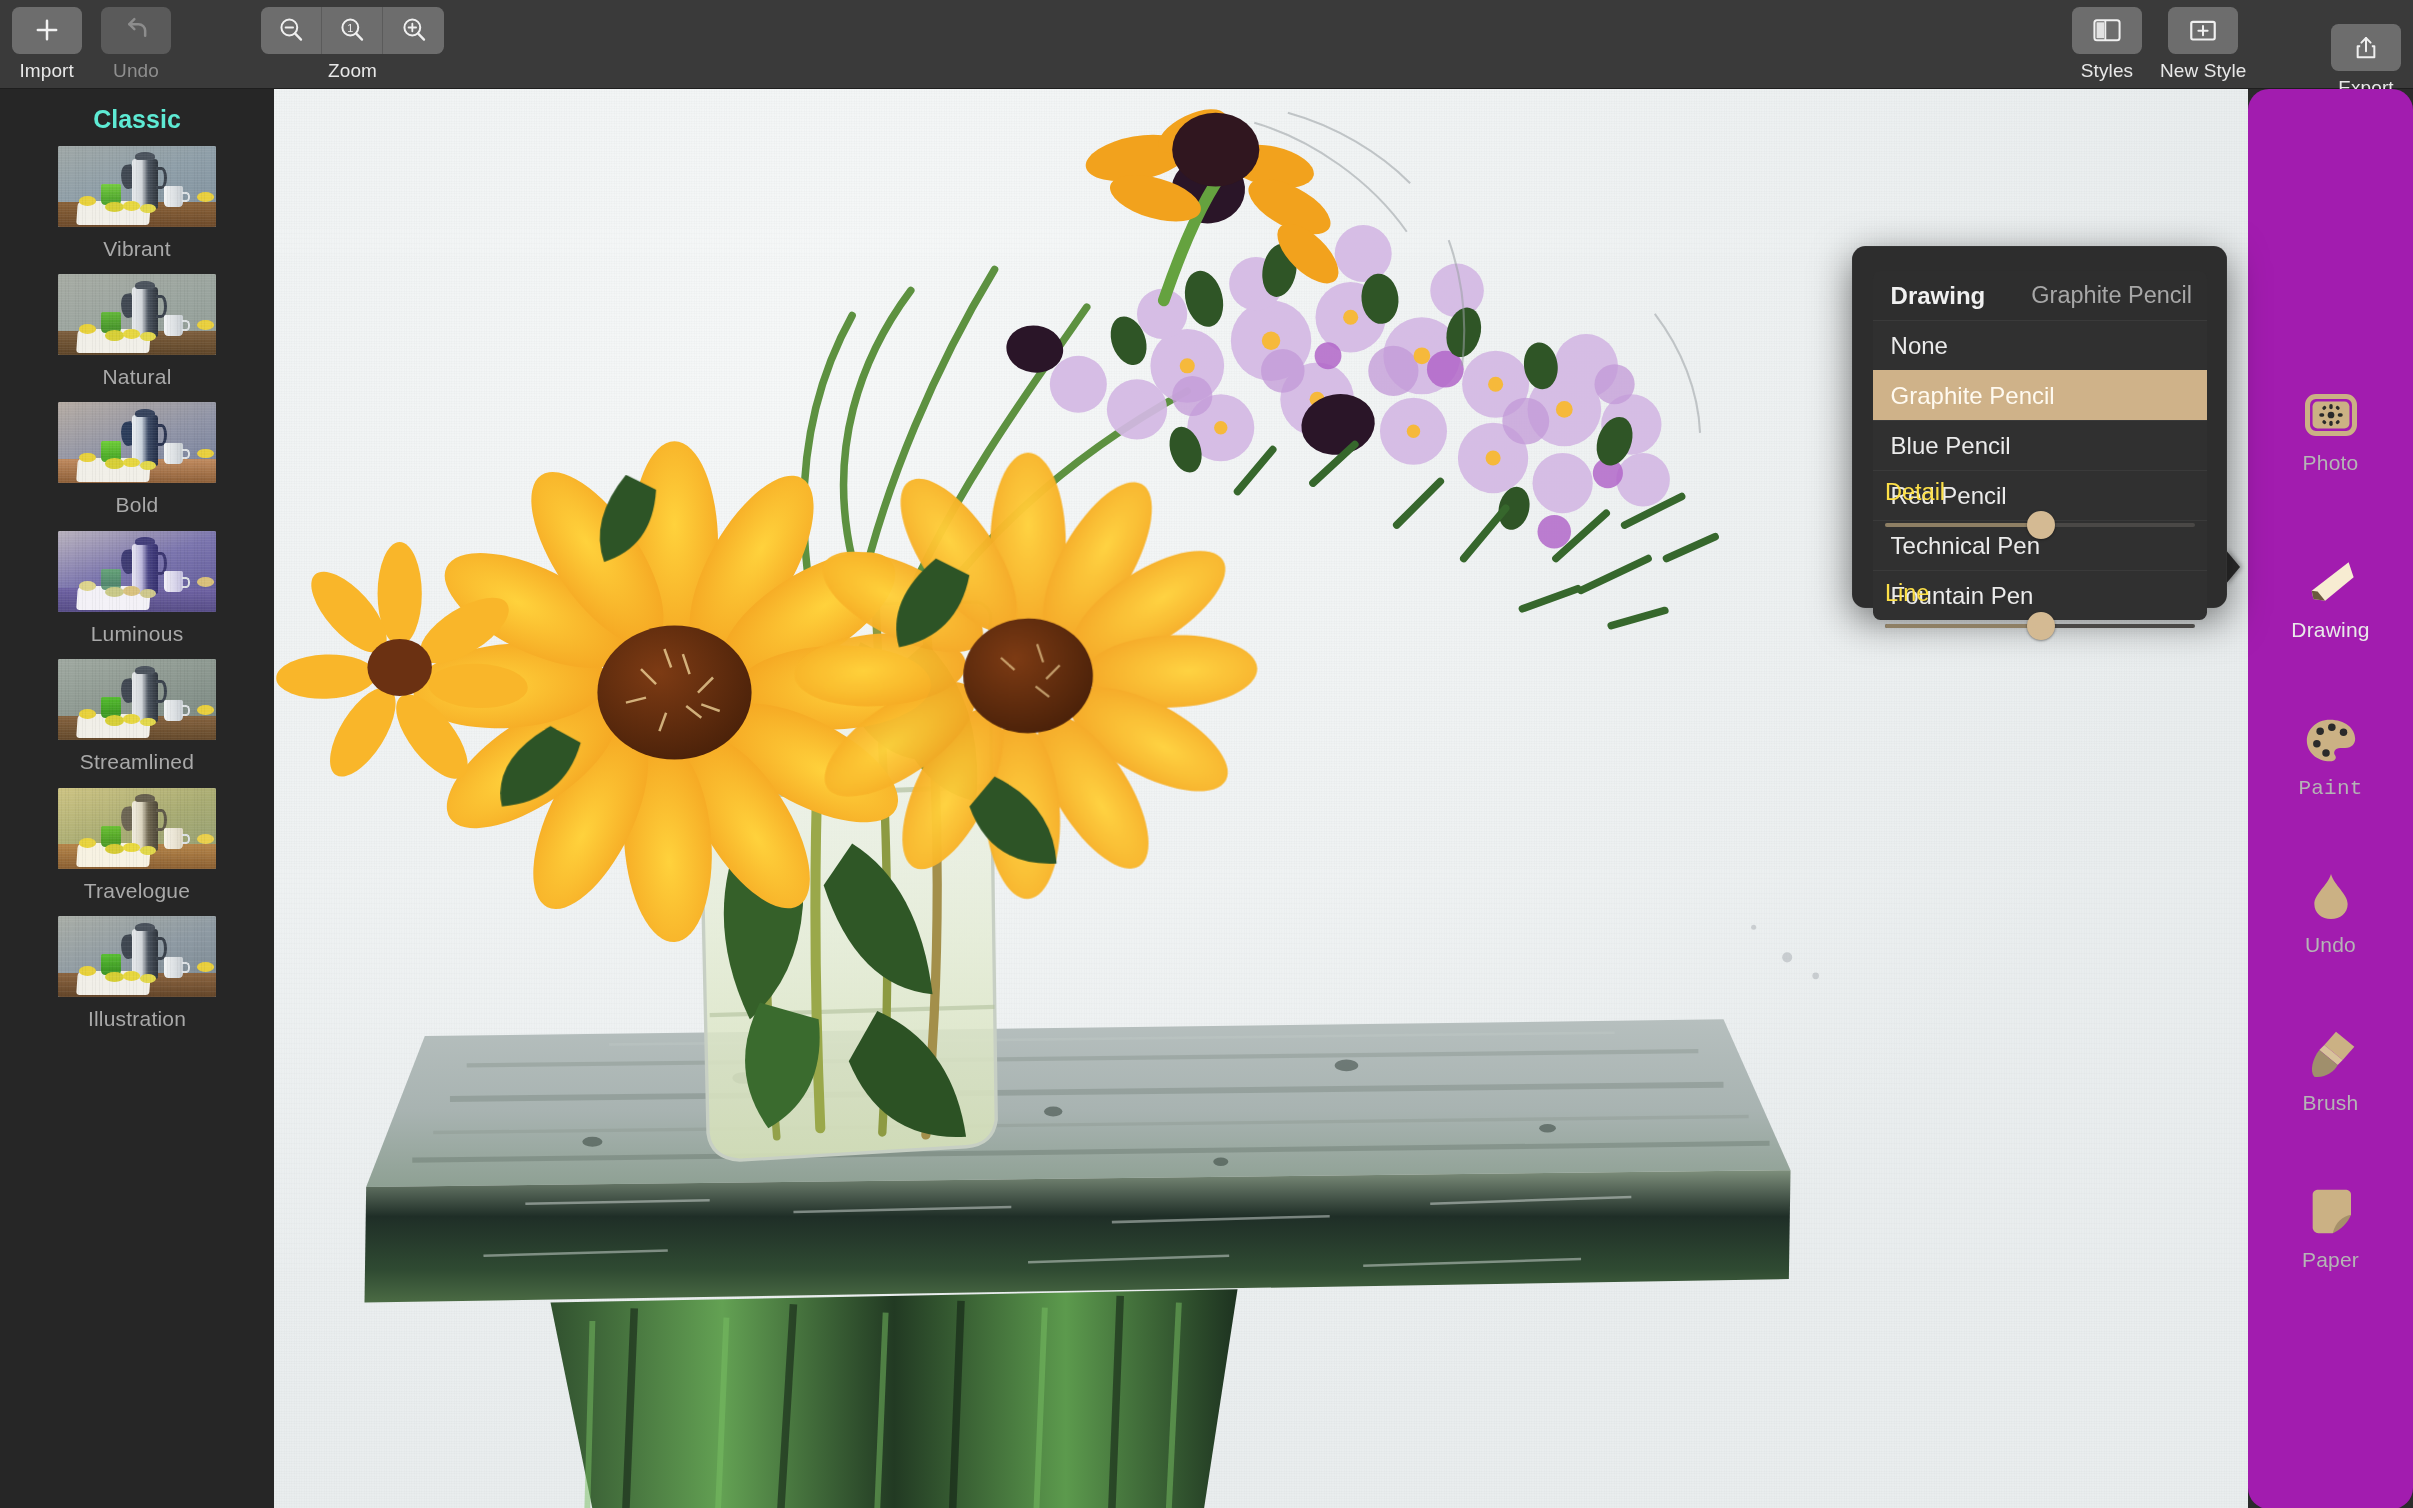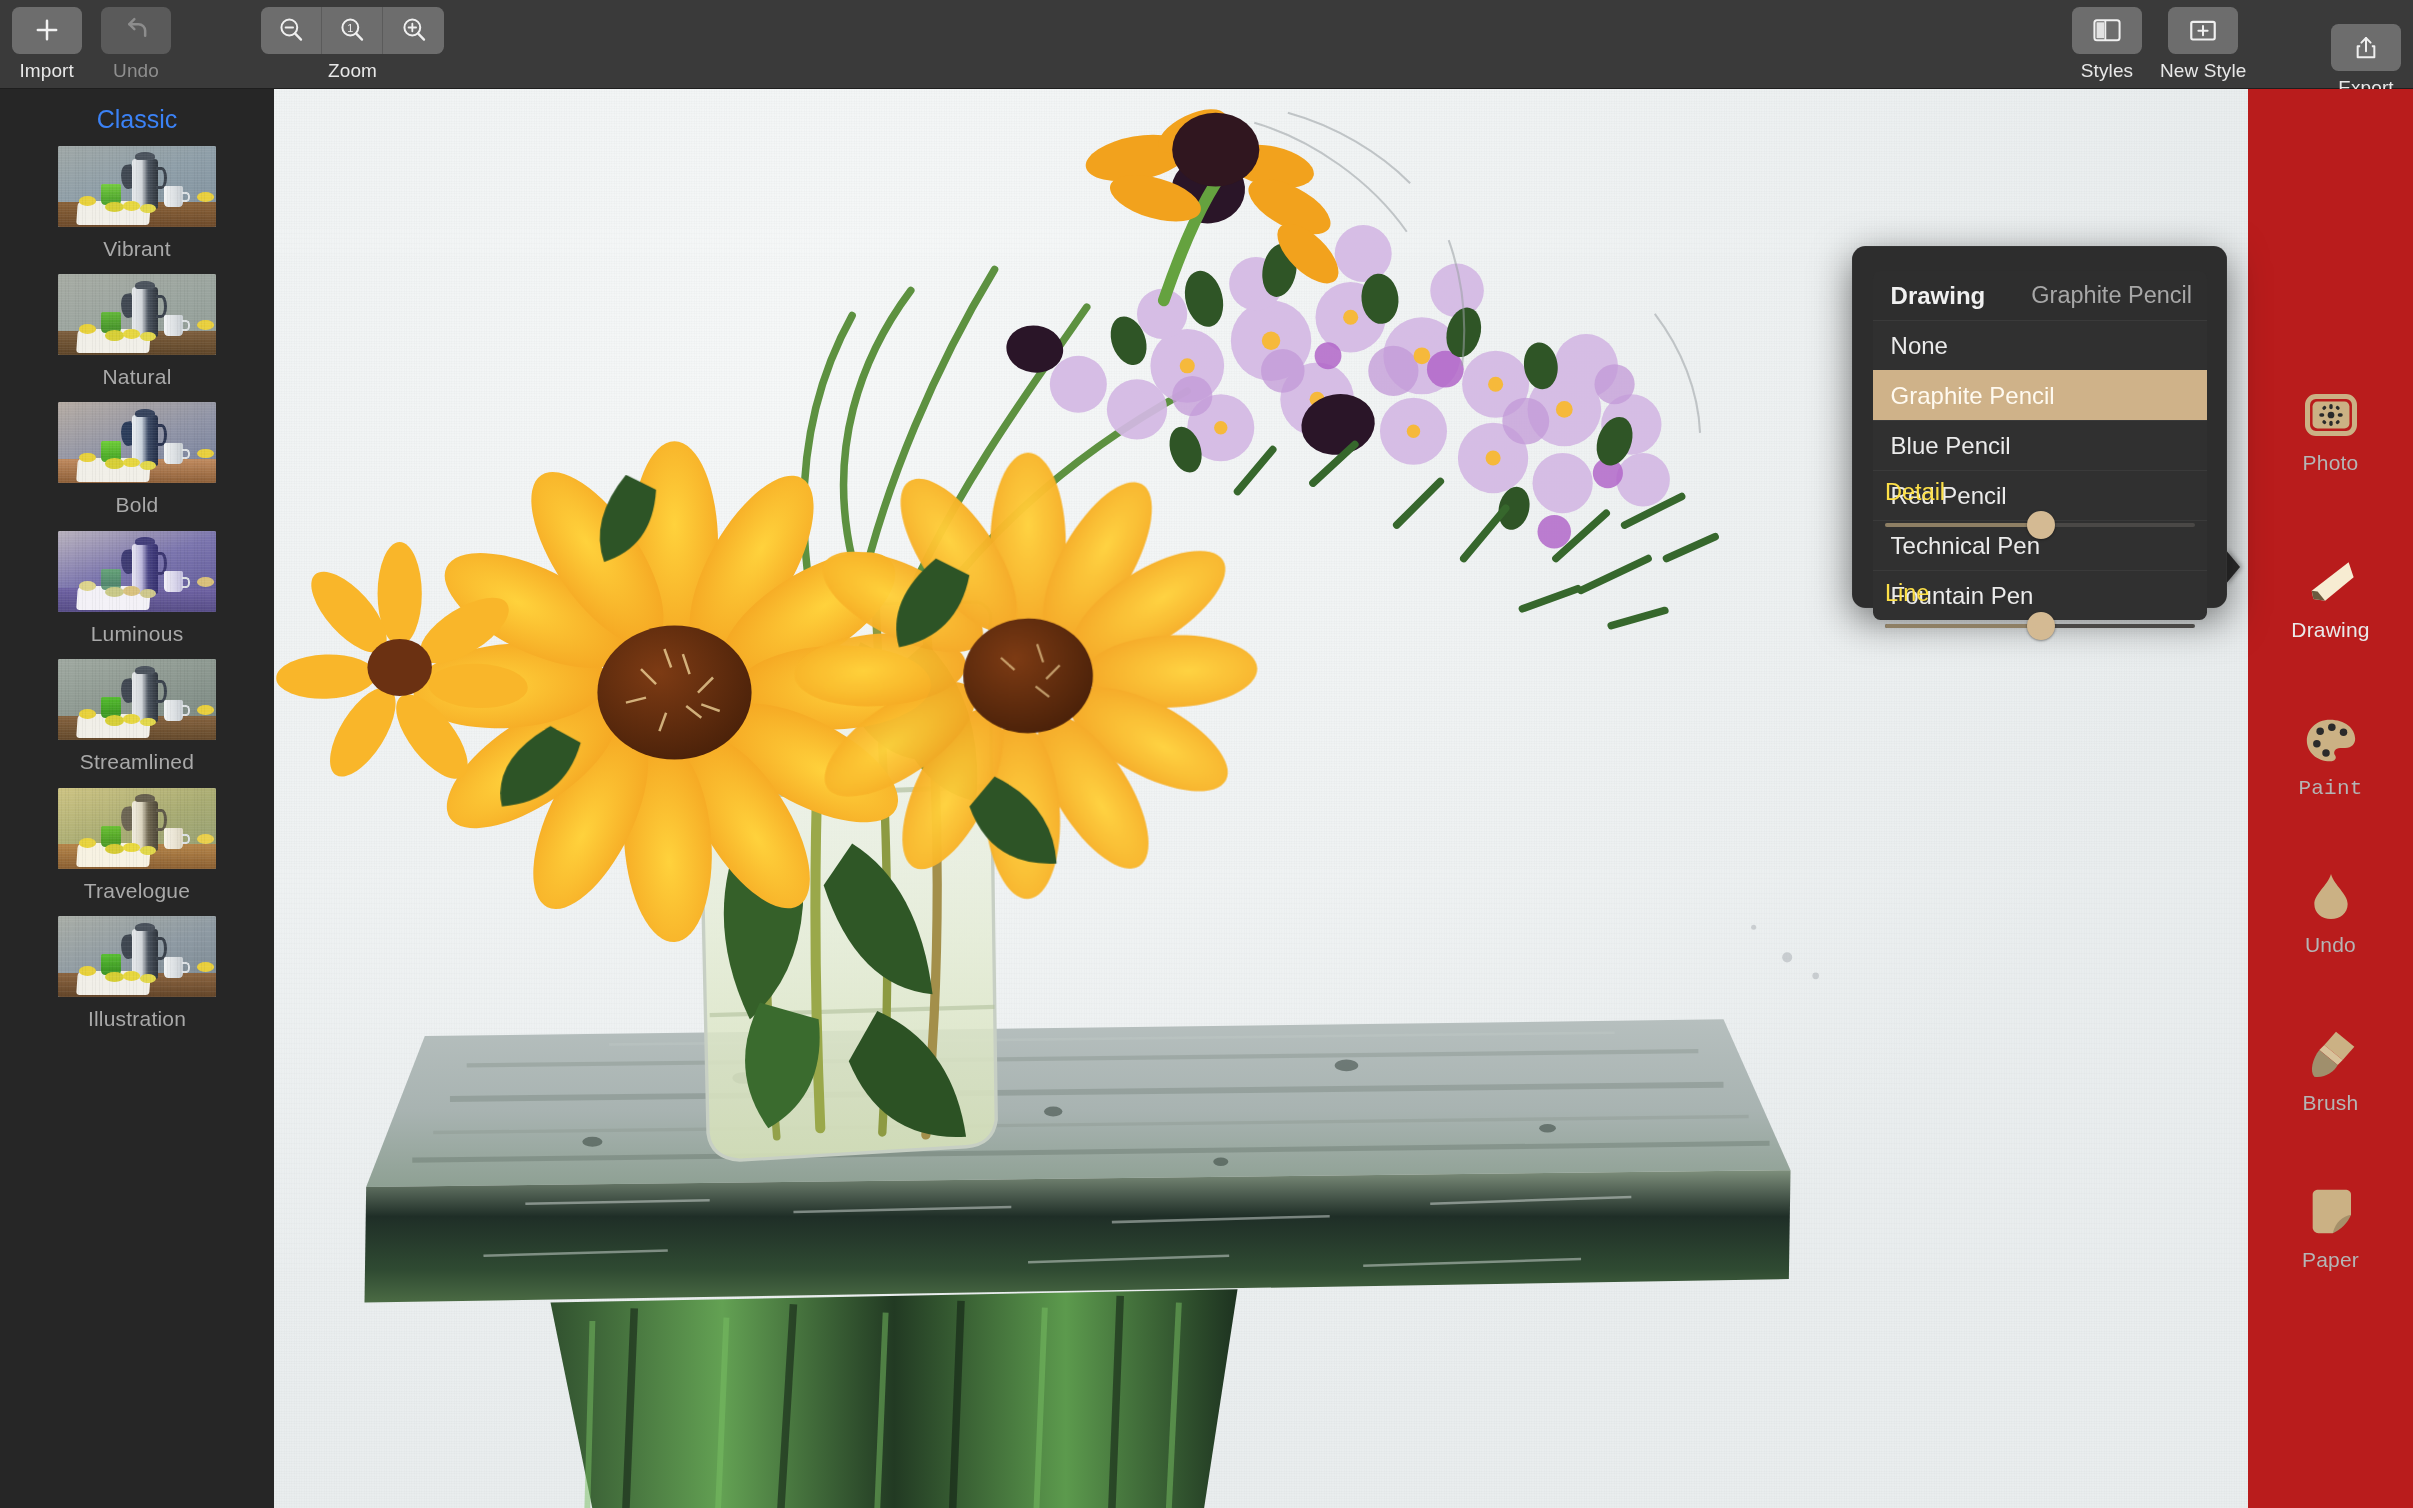--- a/index.html
+++ b/index.html
@@ -56,23 +56,23 @@
 
   
   .left-panel {
     position: absolute; top: 89px; left: 0;
     width: 274px; height: 1420px;
     background: #262626;
     overflow: hidden;
   }
   .lp-title {
     text-align: center;
-    color: #3b82f6;
+    color: #5eead4;
     font-size: 25px;
-    font-weight: normal;
+    font-weight: bold;
     padding: 16px 0 11.7px;
   }
   .preset { margin-bottom: 13.4px; }
   .preset .thumb {
     width: 158px; height: 81px;
     margin: 0 auto;
     border-radius: 1.7px;
     position: relative;
     overflow: hidden;
     background: #9aa0a0;
@@ -161,21 +161,22 @@
     content: ""; position: absolute; inset: 0;
     background:
       repeating-linear-gradient(0deg, rgba(0,0,0,.012) 0 0.8px, transparent 0.8px 2.5px),
       repeating-linear-gradient(90deg, rgba(0,0,0,.012) 0 0.8px, transparent 0.8px 2.5px);
   }
 
   
   .right-panel {
     position: absolute; top: 89px; right: 0;
     width: 165px; height: 1420px;
-    background: #b91c1c;
+    background: #a21caf;
+    border-radius: 21px;
   }
   .rp-item {
     position: absolute; left: 0; width: 165px;
     display: flex; flex-direction: column; align-items: center;
     cursor: default;
   }
   .rp-ico { height: 57px; display:flex; align-items:center; justify-content:center; }
   .rp-label {
     margin-top: 8.4px;
     font-size: 21px;

